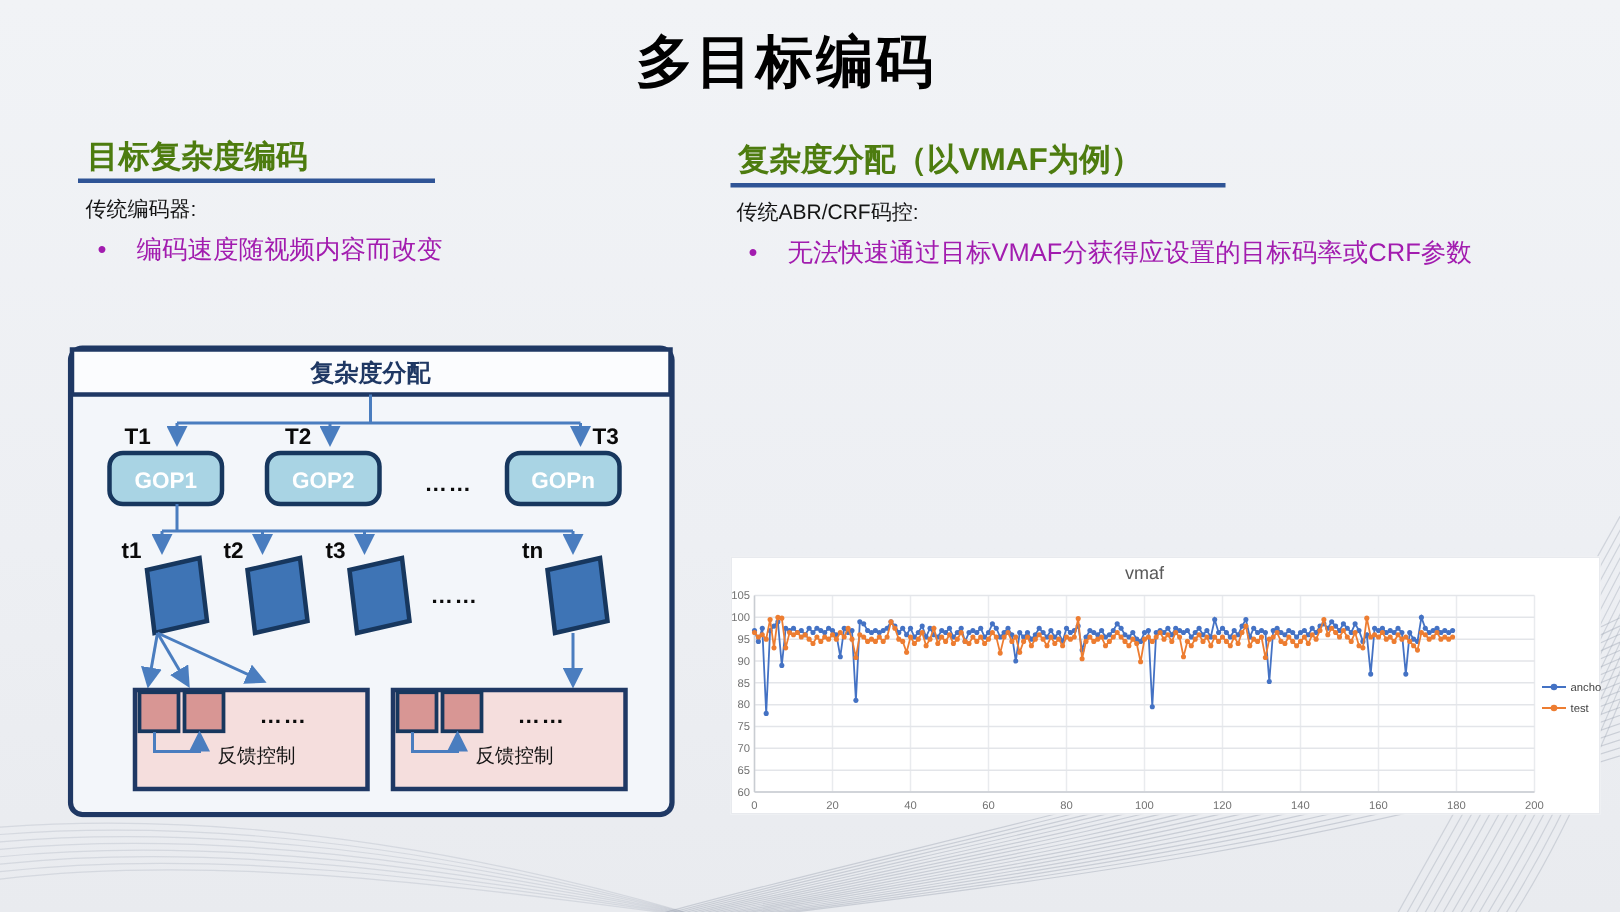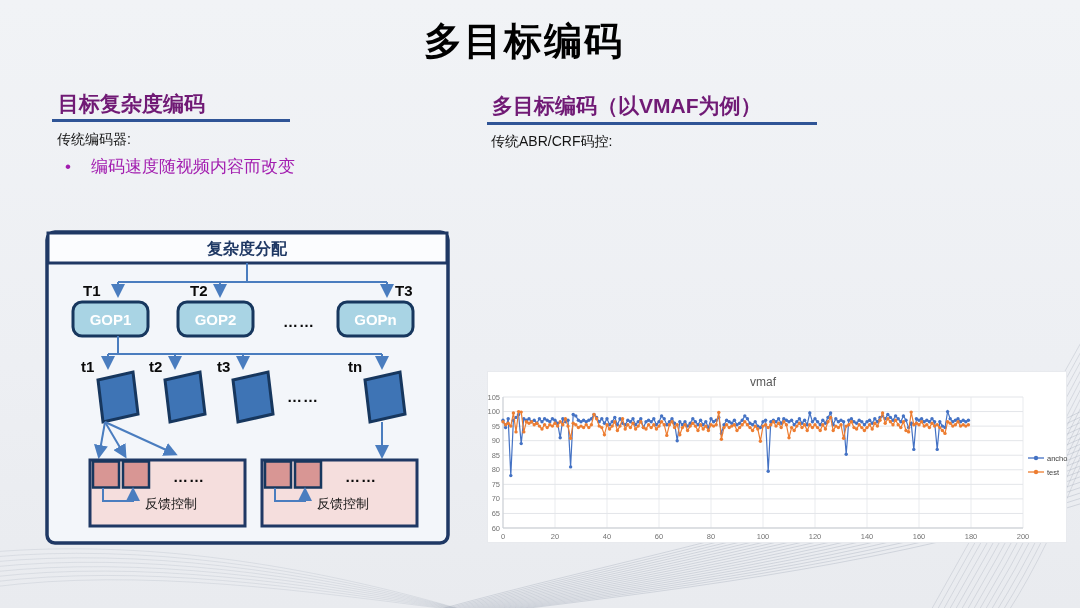--- a/index.html
+++ b/index.html
@@ -7,21 +7,21 @@
   body {
     font-family:"Liberation Sans", sans-serif;
     background:linear-gradient(180deg,#f1f3f6 0%,#edeff3 60%,#e9ebef 100%);
     position:relative; color:#111;
   }
   .waves { position:absolute; inset:0; width:1080px; height:608px; pointer-events:none; }
   .slide-title {
     position:absolute; top:16px; left:0; width:1048px; text-align:center;
     font-size:38px; font-weight:bold; color:#000; letter-spacing:2px;
   }
-  .sec-head { position:absolute; font-size:21px; font-weight:bold; color:#701a75; }
+  .sec-head { position:absolute; font-size:21px; font-weight:bold; color:#4d7c0f; }
   .sec-underline { position:absolute; height:3px; background:#2f5496; }
   .sec-intro { position:absolute; font-size:14px; color:#141414; }
   .sec-bullets { position:absolute; list-style:none; font-size:17px; color:#a21caf; }
   .sec-bullets li { margin-bottom:7px; padding-left:34px; position:relative; line-height:1.25; }
   .sec-bullets li::before { content:"•"; position:absolute; left:8px; top:0; }
   .diagram-wrap { position:absolute; left:45px; top:230px; width:351px; height:315px; }
   .chart-card {
     position:absolute; left:487px; top:371px; width:580px; height:172px;
     background:#ffffff; border:1px solid #e8eaee;
   }
@@ -80,24 +80,25 @@
 
 <h1 class="slide-title">多目标编码</h1>
 
 <div class="sec-head" style="left:58px; top:90px;">目标复杂度编码</div>
 <div class="sec-underline" style="left:52px; top:119px; width:238px;"></div>
 <div class="sec-intro" style="left:57px; top:131px;">传统编码器:</div>
 <ul class="sec-bullets" style="left:57px; top:156px; width:420px;">
   <li>编码速度随视频内容而改变</li>
 </ul>
 
-<div class="sec-head" style="left:492px; top:92px;">多目标编码（以VMAF为例）</div>
+<div class="sec-head" style="left:492px; top:92px;">复杂度分配（以VMAF为例）</div>
 <div class="sec-underline" style="left:487px; top:122px; width:330px;"></div>
 <div class="sec-intro" style="left:491px; top:133px;text-align:center;">传统ABR/CRF码控:</div>
 <ul class="sec-bullets" style="left:491px; top:158px; width:580px;">
+  <li>无法快速通过目标VMAF分获得应设置的目标码率或CRF参数</li>
 </ul>
 
 <div class="diagram-wrap">
 <svg width="405" height="315" viewBox="0 0 405 315">
   <defs>
     <marker id="arr" markerWidth="7" markerHeight="7" refX="5.5" refY="3.5" orient="auto">
       <path d="M0,0 L7,3.5 L0,7 Z" fill="#4a7dbf"></path>
     </marker>
   </defs>
 

